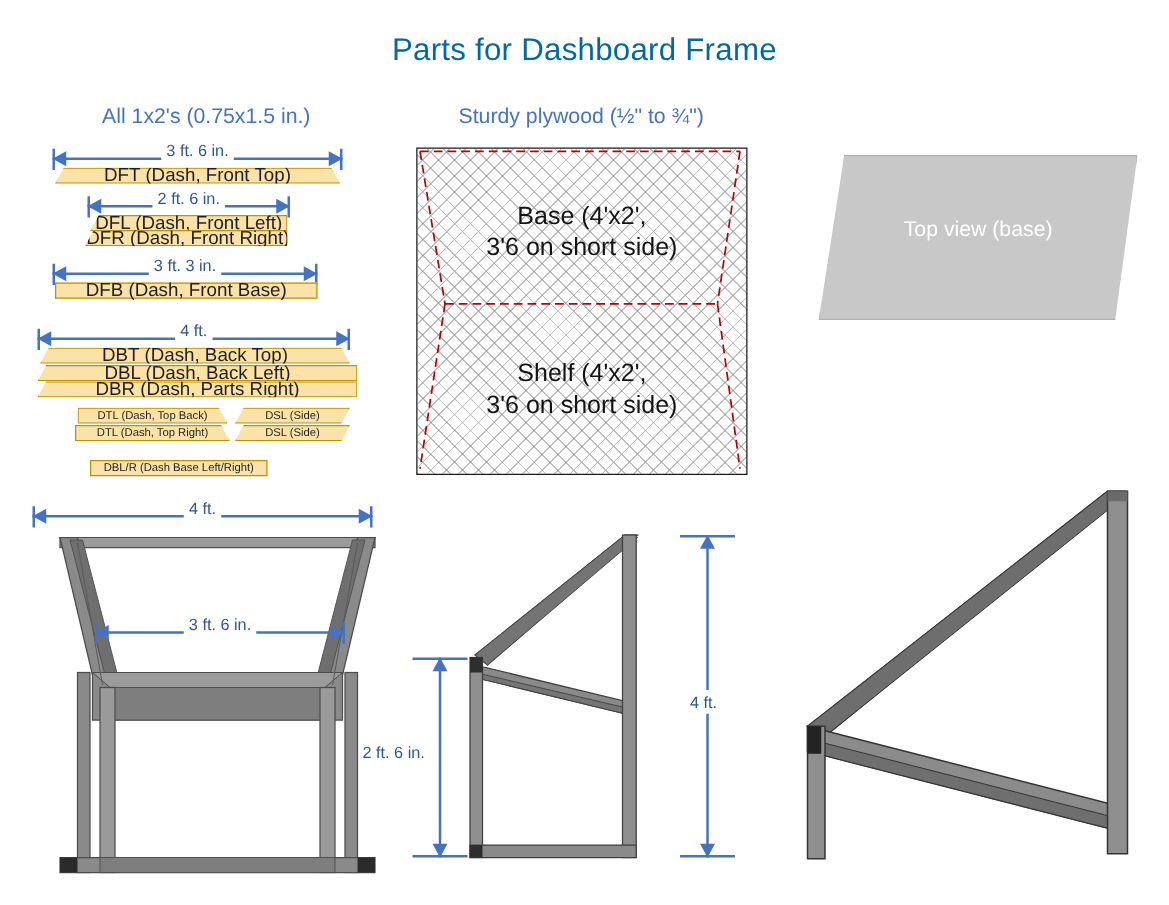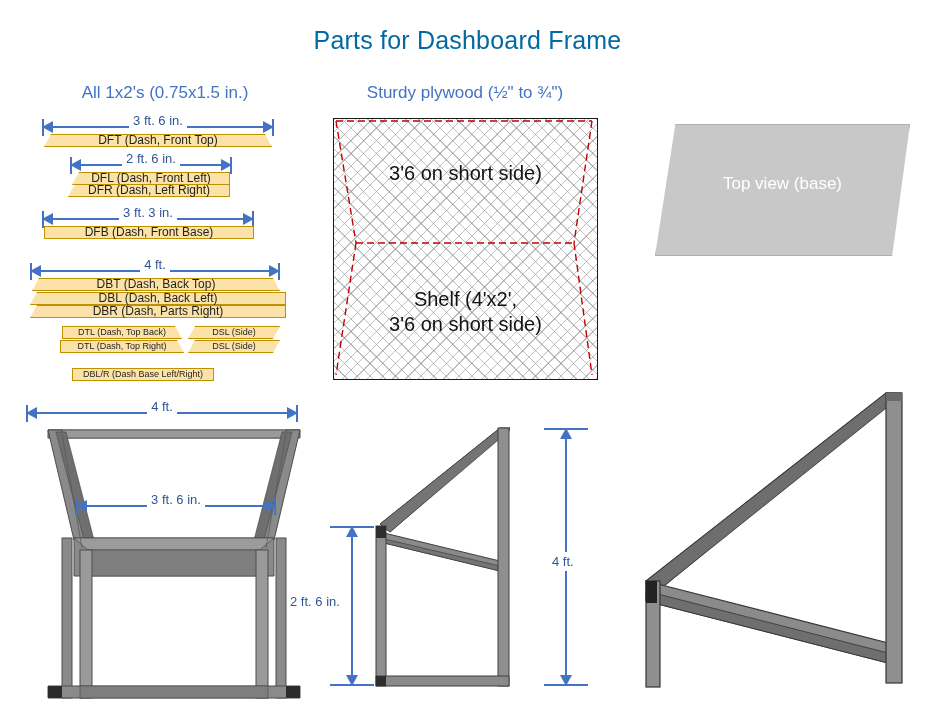--- a/index.html
+++ b/index.html
@@ -32,21 +32,21 @@
     white-space: nowrap;
   }
   #header-lumber { left: 30px; top: 83px; width: 270px; }
   #header-plywood { left: 330px; top: 83px; width: 270px; }
 
   
   .board {
     height: 13px;
     background: #fbe2a8;
     border: 1px solid #bf9000;
-    font-size: 12px;
+    font-size: 15px;
     color: #1f1f1f;
     text-align: center;
     line-height: 11px;
     white-space: nowrap;
     overflow: visible;
   }
   .board.chamfer-left  { clip-path: polygon(0 100%, 7px 0, 100% 0, 100% 100%); }
   .board.chamfer-both  { clip-path: polygon(0 100%, 7px 0, calc(100% - 7px) 0, 100% 100%); }
   .board.chamfer-tl-br { clip-path: polygon(0 100%, 7px 0, 100% 0, calc(100% - 7px) 100%); }
   .board.chamfer-tr    { clip-path: polygon(0 0, calc(100% - 7px) 0, 100% 100%, 0 100%); }
@@ -160,21 +160,21 @@
 
 <div class="abs dim-h" style="left:70px; top:150px; width:162px;">
   <div class="line"></div>
   <div class="ext-l"></div>
   <div class="ext-r"></div>
   <div class="arrow-l"></div>
   <div class="arrow-r"></div>
   <div class="dim-label">2 ft. 6 in.</div>
 </div>
 <div class="abs board chamfer-left" style="left:72px; top:172px; width:158px;">DFL (Dash, Front Left)</div>
-<div class="abs board chamfer-left" style="left:68px; top:184px; width:162px;">DFR (Dash, Left Right)</div>
+<div class="abs board chamfer-left" style="left:68px; top:184px; width:162px;">DFR (Dash, Front Right)</div>
 
 <div class="abs dim-h" style="left:42px; top:204px; width:212px;">
   <div class="line"></div>
   <div class="ext-l"></div>
   <div class="ext-r"></div>
   <div class="arrow-l"></div>
   <div class="arrow-r"></div>
   <div class="dim-label">3 ft. 3 in.</div>
 </div>
 <div class="abs board plain" style="left:44px; top:226px; width:210px;">DFB (Dash, Front Base)</div>
@@ -203,20 +203,21 @@
   <svg class="view-svg abs" style="left:0;top:0;" width="262" height="259" viewBox="0 0 262 259">
 
     <path d="M 2 2 L 258 2" fill="none" stroke="#c00000" stroke-width="1.4" stroke-dasharray="7,4"></path>
     <path d="M 2 2 L 22 124" fill="none" stroke="#c00000" stroke-width="1.4" stroke-dasharray="7,4"></path>
     <path d="M 258 2 L 240 124" fill="none" stroke="#c00000" stroke-width="1.4" stroke-dasharray="7,4"></path>
     <path d="M 22 124 L 240 124" fill="none" stroke="#c00000" stroke-width="1.4" stroke-dasharray="7,4"></path>
     <path d="M 22 124 L 2 256" fill="none" stroke="#c00000" stroke-width="1.4" stroke-dasharray="7,4"></path>
     <path d="M 240 124 L 258 256" fill="none" stroke="#c00000" stroke-width="1.4" stroke-dasharray="7,4"></path>
   </svg>
   <div class="ply-label" id="ply-label-base">
+    <div>Base (4'x2',</div>
     <div>3'6 on short side)</div>
   </div>
   <div class="ply-label" id="ply-label-shelf">
     <div>Shelf (4'x2',</div>
     <div>3'6 on short side)</div>
   </div>
 </div>
 
 <div class="abs" id="topview-shape">
   <div class="poly"></div>

